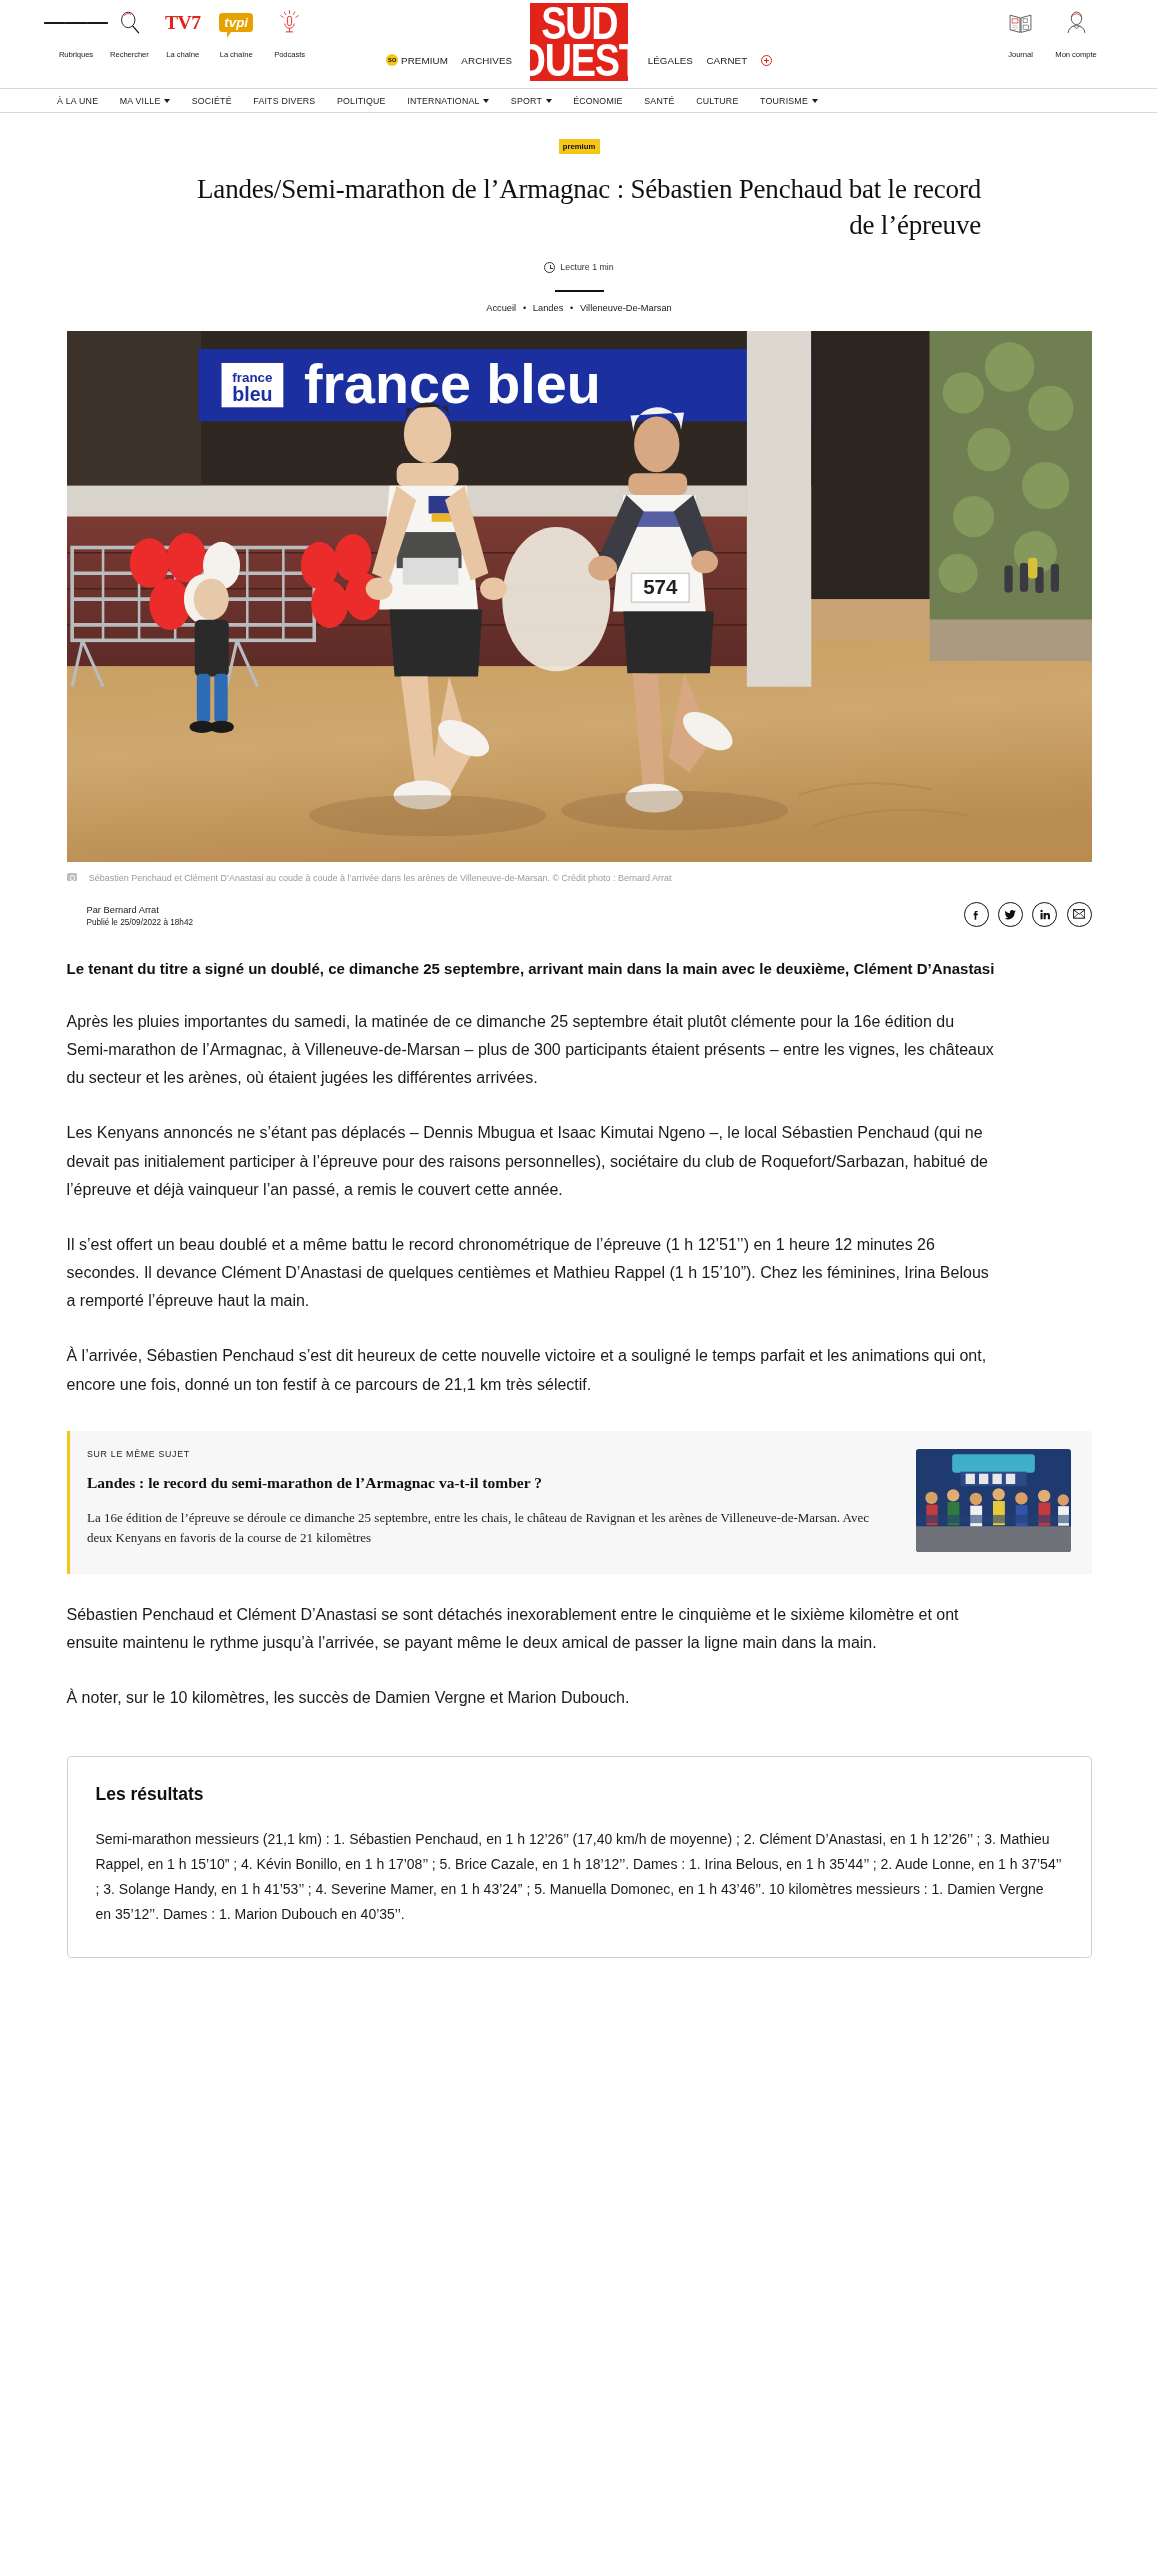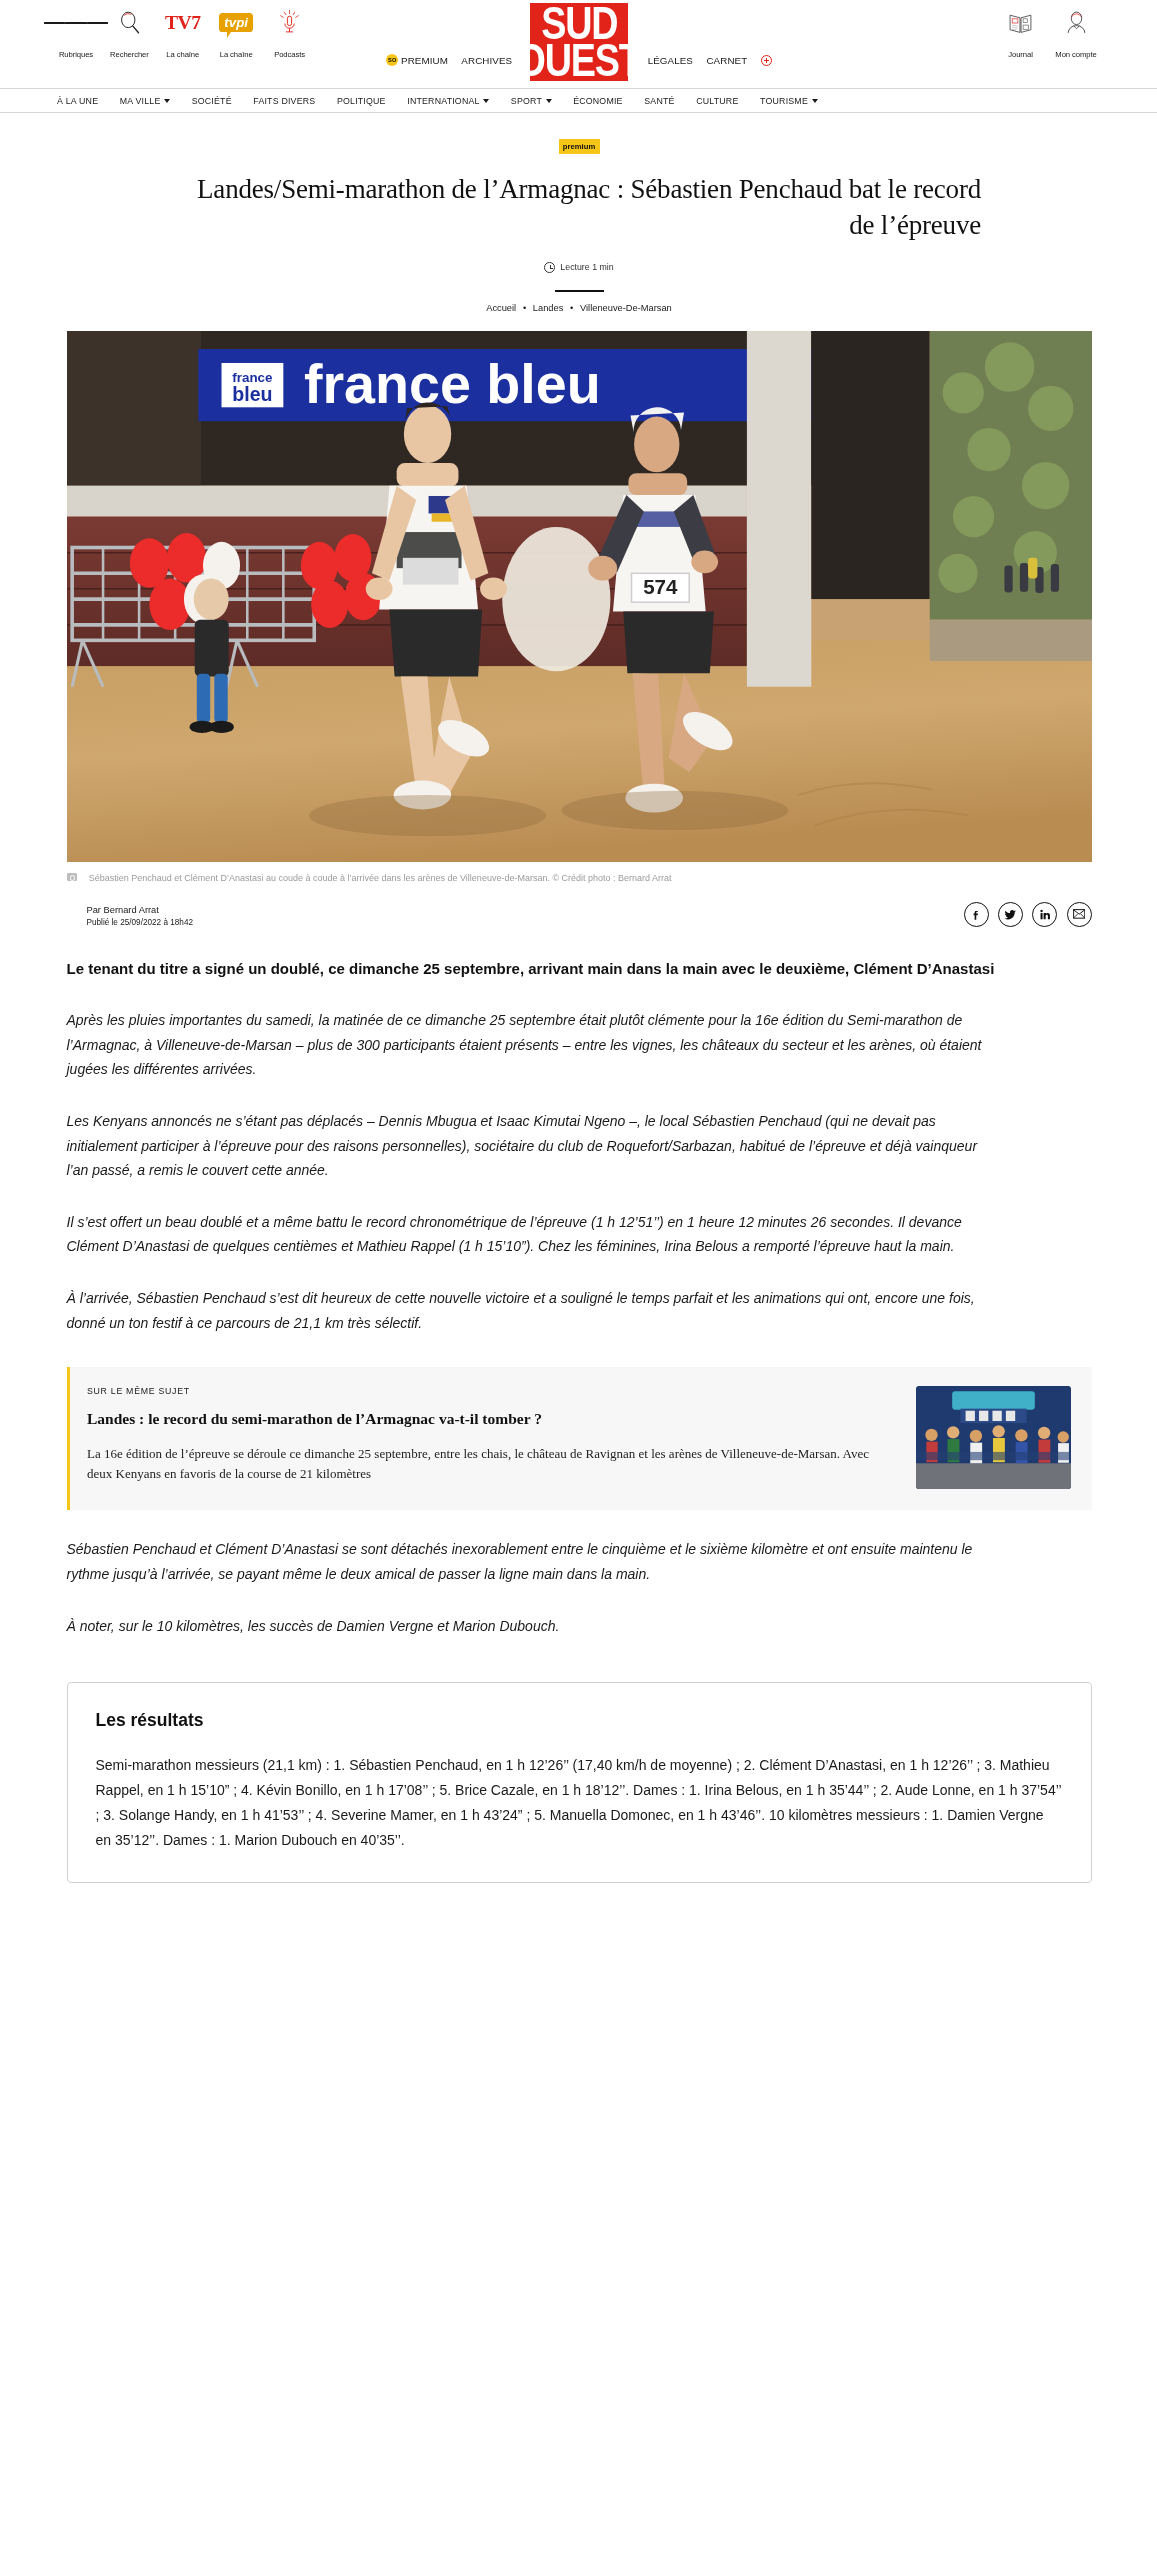--- a/index.html
+++ b/index.html
@@ -319,26 +319,25 @@
   
   .lead {
     font-size: 15px;
     line-height: 1.62;
     font-weight: 700;
     color: #111;
     margin-top: 30px;
     max-width: 933px;
   }
   p.body {
-    font-size: 14px;
+    font-size: 16px;
     line-height: 1.76;
     color: #1a1a1a;
     margin-top: 27px;
     max-width: 933px;
-    font-style: italic;
   }
   h2.section {
     font-size: 21.6px;
     font-weight: 700;
     color: #111;
     margin-top: 44px;
     letter-spacing: -0.2px;
   }
 
   

